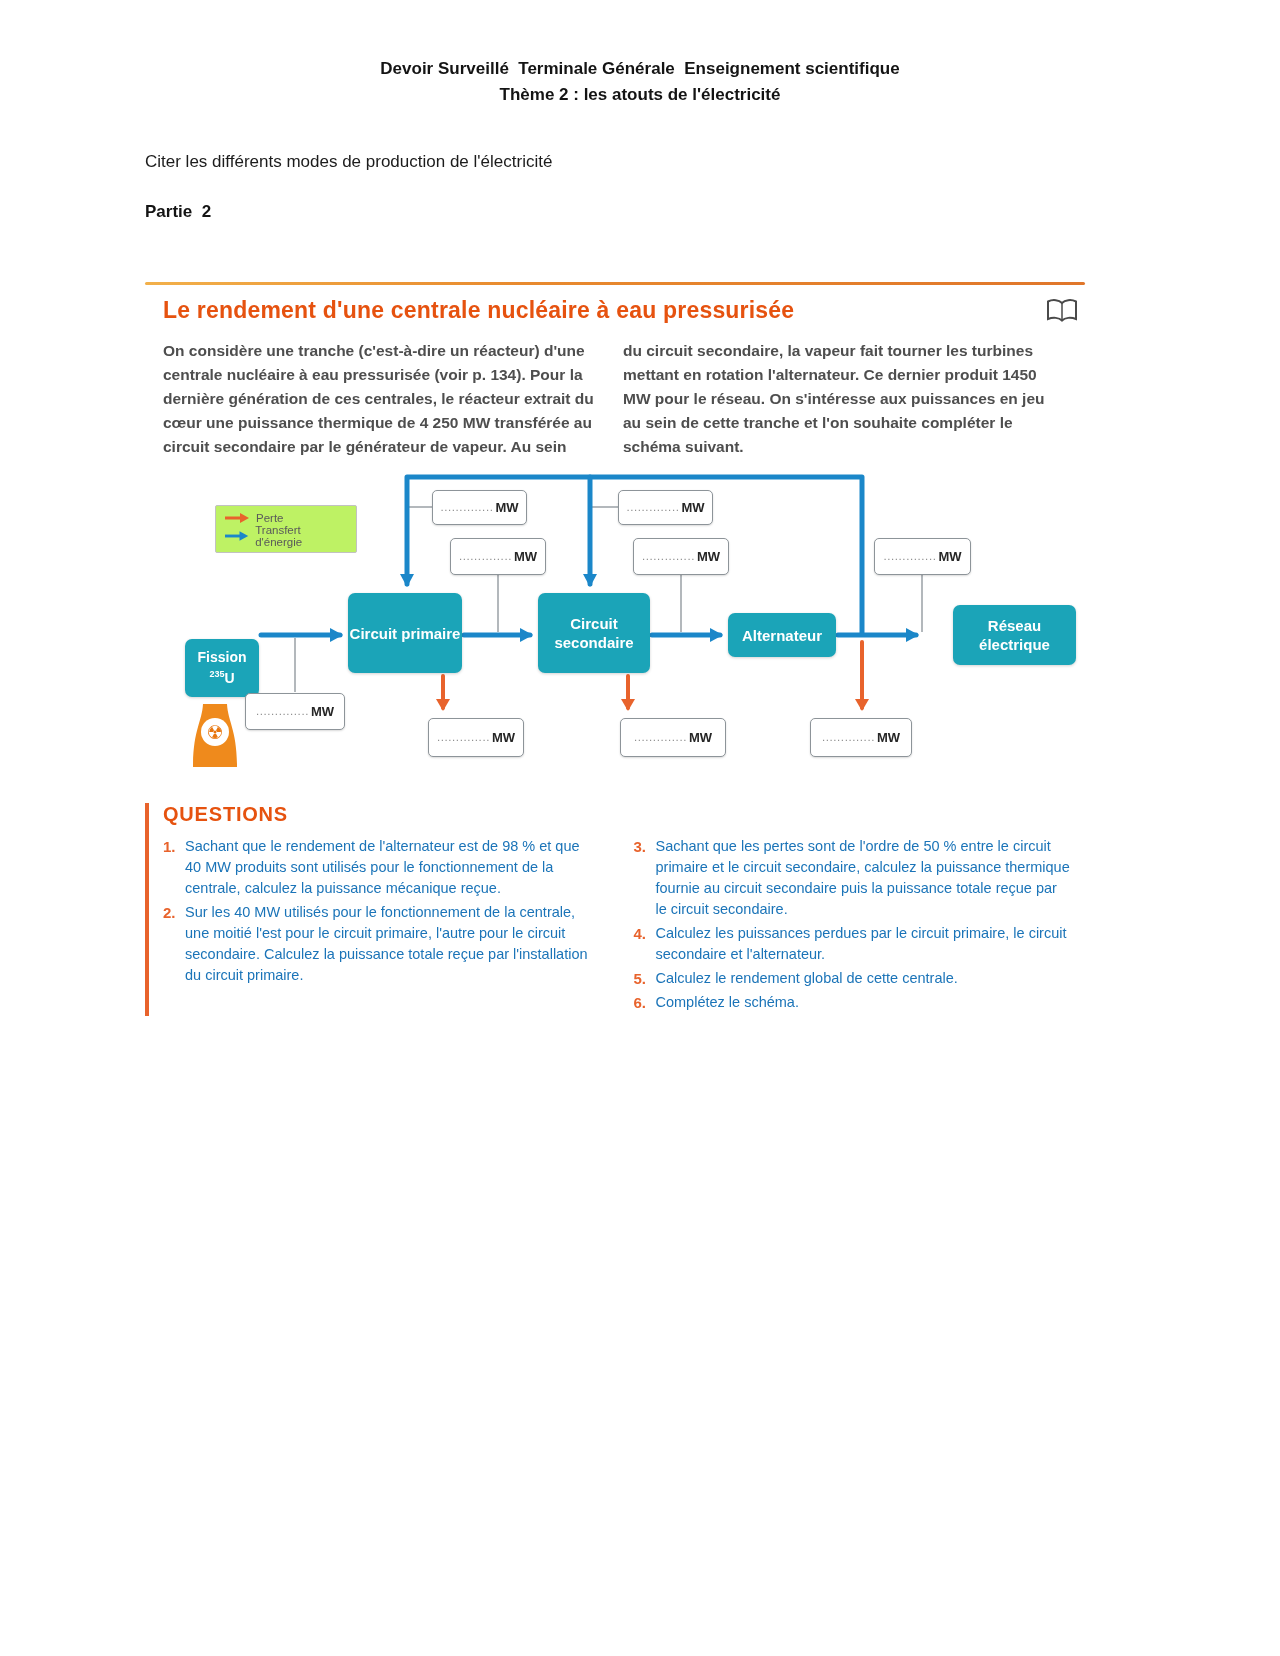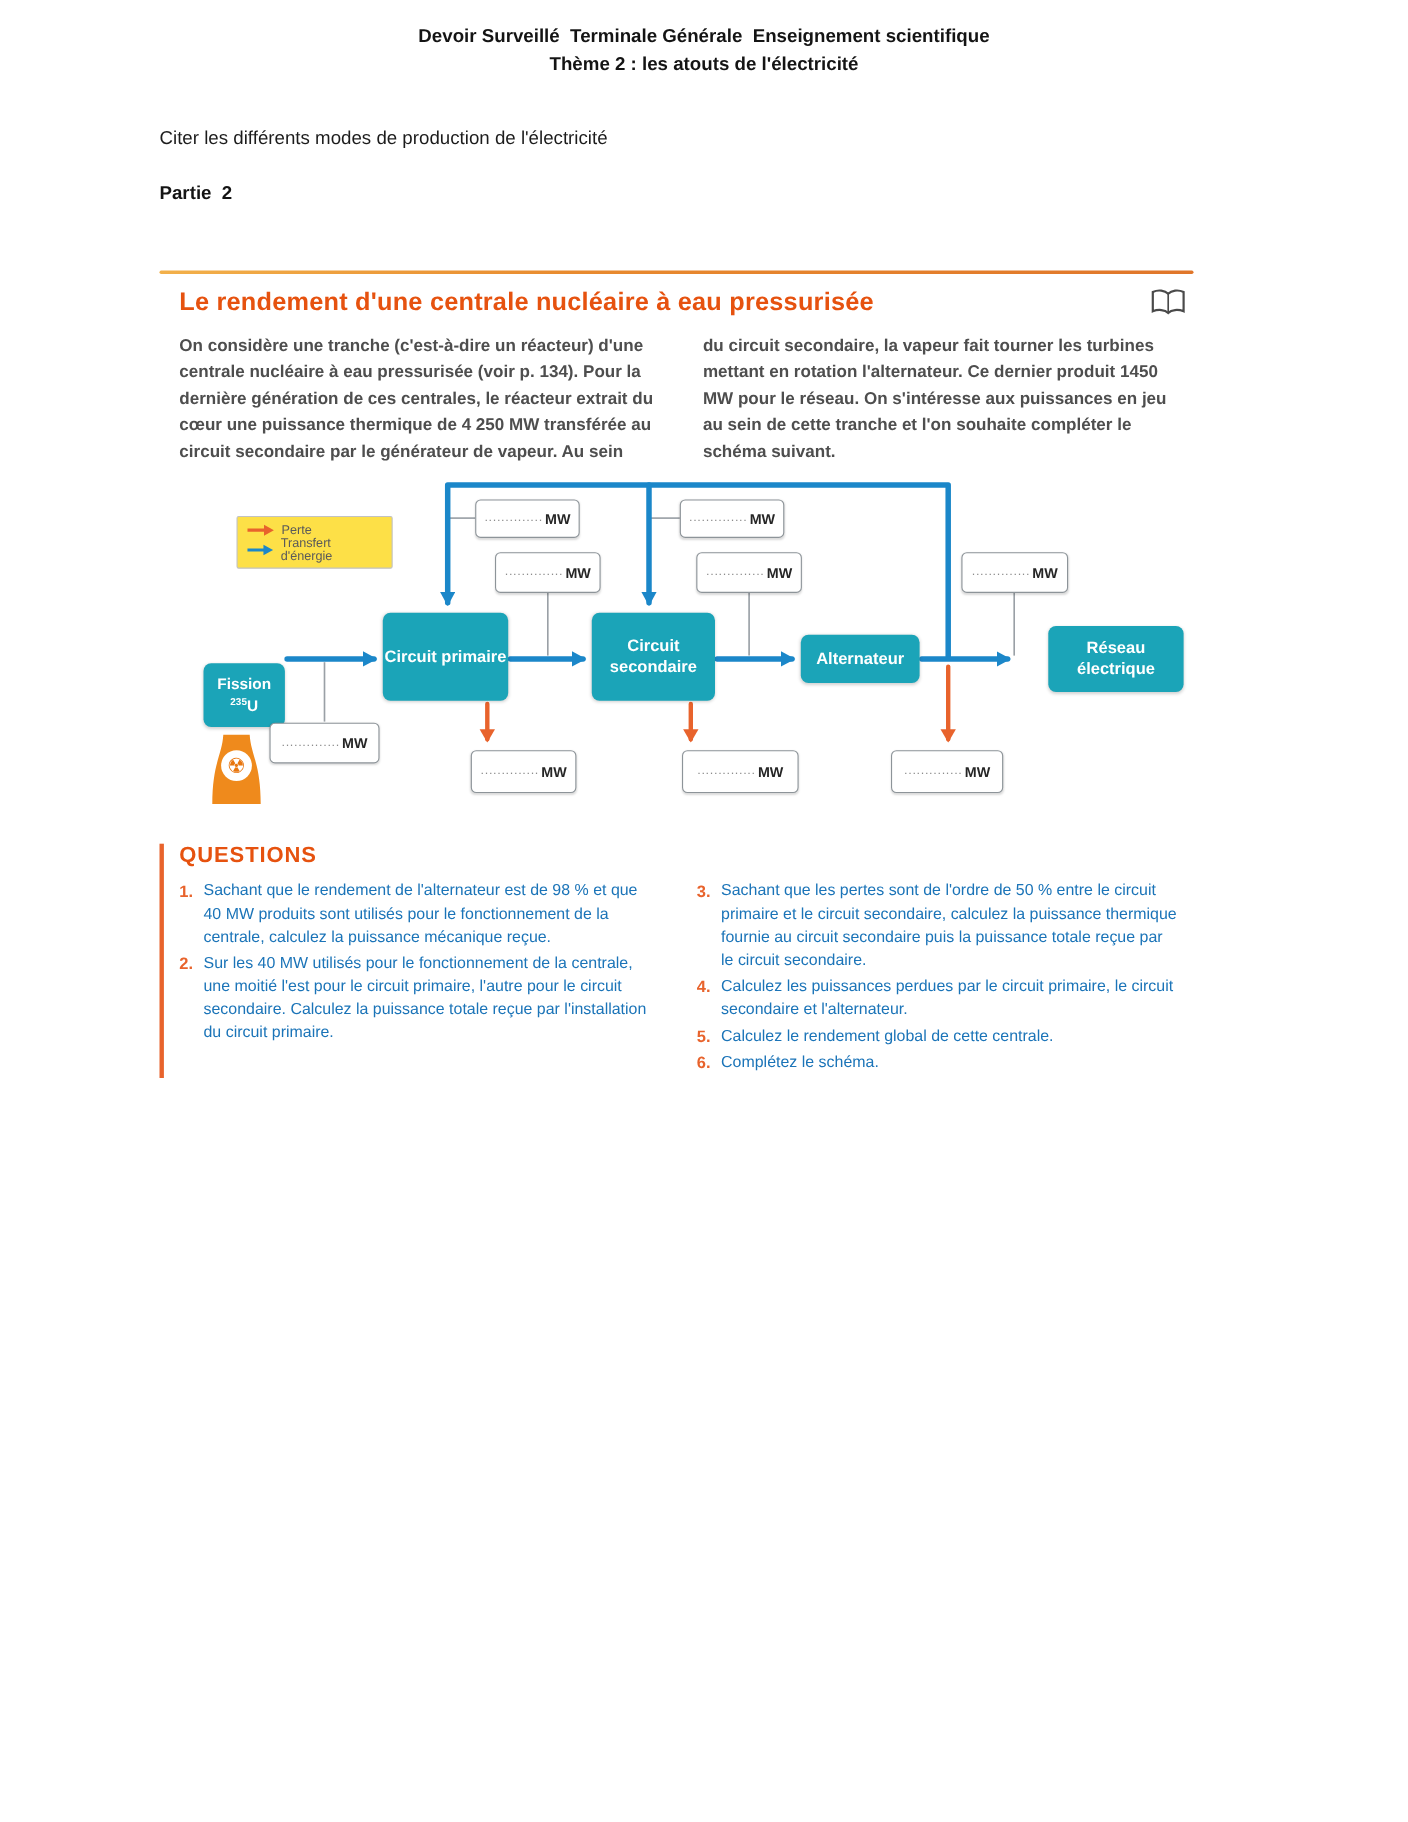--- a/index.html
+++ b/index.html
@@ -1,34 +1,34 @@
 <!DOCTYPE html>
 <html><head>
 <meta charset="utf-8">
 <style>
   * { margin:0; padding:0; box-sizing:border-box; }
   html,body { background:#ffffff; }
   body { font-family:"Liberation Sans", sans-serif; }
   .page { position:relative; width:1280px; height:1656px; background:#fff; overflow:hidden; }
 
   
-  .doc-header { padding-top:20px; text-align:center; }
+  .doc-header { padding-top:56px; text-align:center; }
   .doc-title { font-size:17px; font-weight:bold; color:#141414; line-height:26px; }
   .content { margin-left:145px; width:940px; }
   .partie { margin-top:30px; font-size:17px; font-weight:bold; color:#141414; }
   .plain-text { margin-top:44px; font-size:17px; color:#1c1c1c; }
 
   
   .excerpt { margin-top:60px; width:940px; }
   .excerpt-topline { height:3px; width:940px;
       background:linear-gradient(to right,#f2b04a,#e88a2e 40%,#e0762a); border-radius:2px; }
   .excerpt-header { display:flex; justify-content:space-between; align-items:flex-start;
       padding:12px 6px 0 18px; }
   .excerpt-title { font-size:23px; font-weight:bold; color:#e6520f; letter-spacing:0.2px; }
-  .excerpt-cols { display:flex; gap:36px; padding:15px 0 0 18px; }
+  .excerpt-cols { display:flex; gap:20px; padding:15px 0 0 18px; }
   .ecol { width:440px; font-size:15.5px; line-height:24px; font-weight:bold; color:#4e4e4e; }
 
   
   .diagram { position:relative; width:940px; height:320px; margin-top:4px; }
   .dsvg { position:absolute; left:0; top:0; }
   .dnode { position:absolute; background:#1ba4b8; border-radius:7px; color:#fff; font-weight:bold;
       display:flex; flex-direction:column; align-items:center; justify-content:center;
       text-align:center; font-size:15px; line-height:19px; box-shadow:0 1px 3px rgba(0,0,0,.18); z-index:2; }
   #n-fission { left:40px; top:142px; width:74px; height:58px; font-size:14px; line-height:17px;margin-top:34px; }
   #n-cp  { left:203px; top:130px; width:114px; height:80px; }
@@ -45,21 +45,21 @@
   #mw-t1 { left:287px; top:27px;  width:95px;  height:35px; }
   #mw-t2 { left:473px; top:27px;  width:95px;  height:35px; }
   #mw-r1 { left:305px; top:75px;  width:96px;  height:37px; }
   #mw-r2 { left:488px; top:75px;  width:96px;  height:37px; }
   #mw-r3 { left:729px; top:75px;  width:97px;  height:37px; }
   #mw-fis{ left:100px; top:230px; width:100px; height:37px; }
   #mw-b1 { left:283px; top:255px; width:96px;  height:39px; }
   #mw-b2 { left:475px; top:255px; width:106px; height:39px; }
   #mw-b3 { left:665px; top:255px; width:102px; height:39px; }
 
-  .legend { position:absolute; left:70px; top:42px; width:142px; height:48px; background:#fde047;
+  .legend { position:absolute; left:70px; top:42px; width:142px; height:48px; background:#bef264;
       border:1px solid #c2c2c2; border-radius:2px; padding:6px 8px; display:flex;
       flex-direction:column; justify-content:flex-start; z-index:2; }
   .leg-row { display:flex; align-items:center; gap:6px; }
   .leg-label { font-size:11.5px; color:#5a5a5a; }
 
   .tower { position:absolute; left:38px; top:204px; z-index:1; }
 
   
   .questions { margin-top:20px; border-left:4px solid #e8632c; padding-left:14px; width:925px; }
   .q-heading { font-size:20px; font-weight:bold; color:#e6520f; letter-spacing:0.8px; }

